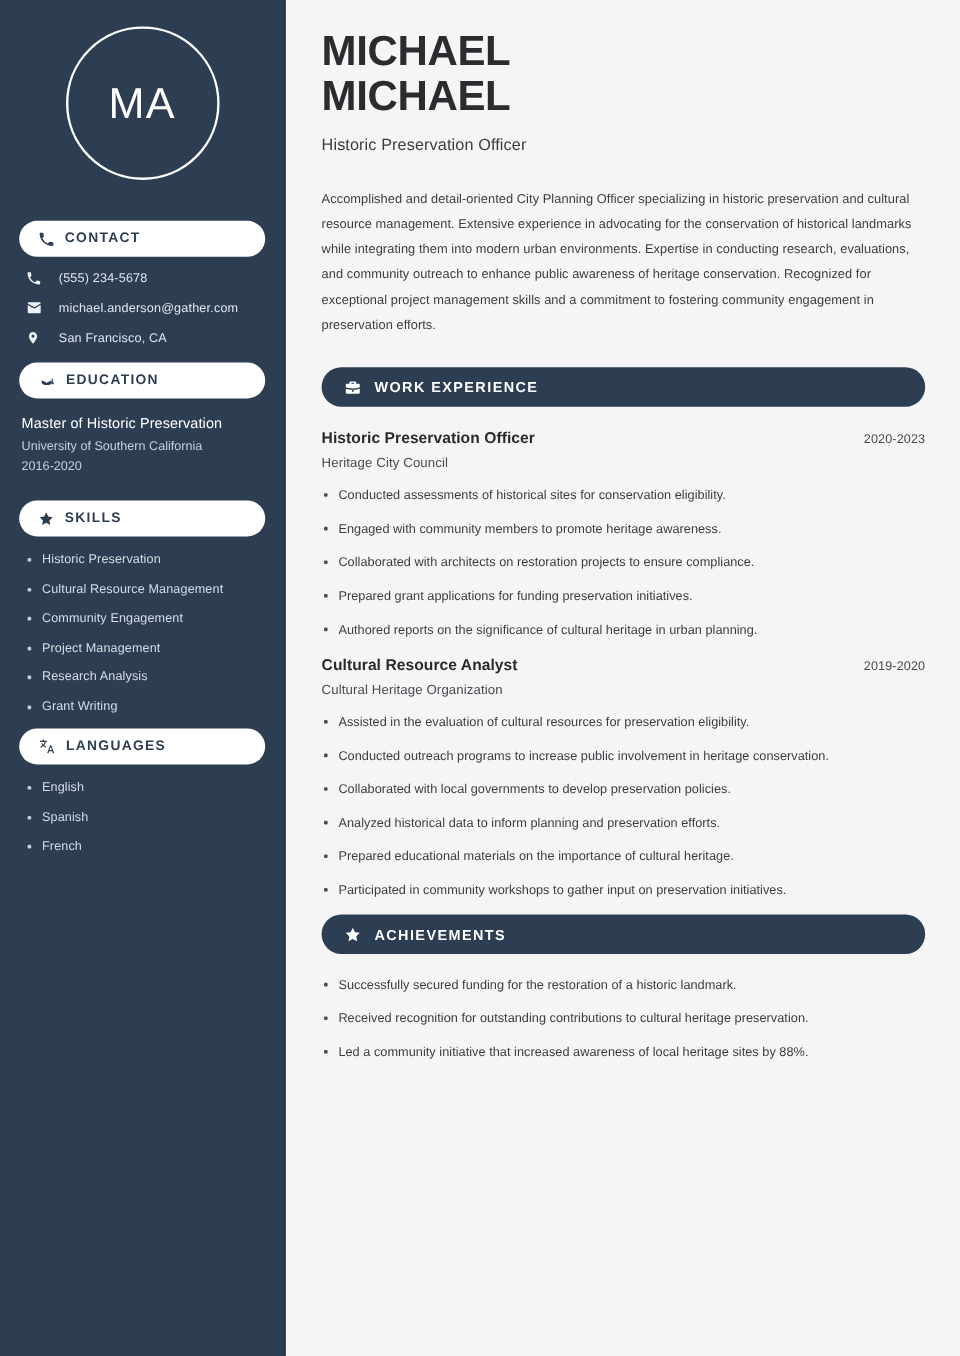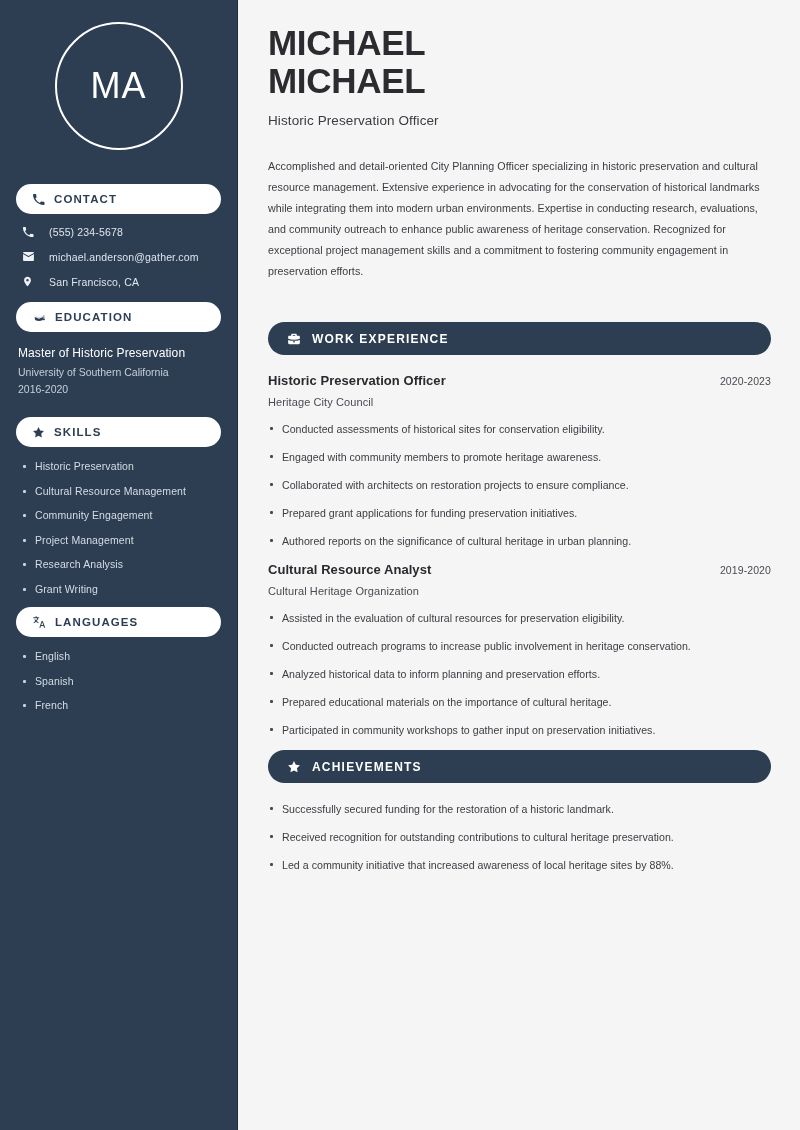--- a/index.html
+++ b/index.html
@@ -170,21 +170,21 @@
     letter-spacing: 0.05px;
   }
 
   .section-bar {
     background: #2d3e53;
     border-radius: 999px;
     height: 33px;
     display: flex;
     align-items: center;
     padding: 0 19px;
-    margin-top: 40px;
+    margin-top: 24px;
     margin-bottom: 18px;
     box-sizing: border-box;
   }
   .section-bar .sb-icon {
     display: flex;
     align-items: center;
     margin-right: 11px;
   }
   .section-bar .sb-icon svg { display: block; }
   .section-bar-label {
@@ -379,20 +379,21 @@
 
     <div class="job">
       <div class="job-head">
         <span class="job-title">Cultural Resource Analyst</span>
         <span class="job-dates">2019-2020</span>
       </div>
       <div class="job-company">Cultural Heritage Organization</div>
       <ul class="bullets">
         <li>Assisted in the evaluation of cultural resources for preservation eligibility.</li>
         <li>Conducted outreach programs to increase public involvement in heritage conservation.</li>
+        <li>Collaborated with local governments to develop preservation policies.</li>
         <li>Analyzed historical data to inform planning and preservation efforts.</li>
         <li>Prepared educational materials on the importance of cultural heritage.</li>
         <li>Participated in community workshops to gather input on preservation initiatives.</li>
       </ul>
     </div>
 
     <div class="section-bar" style="margin-top:12px;">
       <span class="sb-icon">
         <svg width="14" height="14" viewBox="0 0 24 24" fill="#ffffff">
             <path d="M12 1.8l3.1 6.4 7 1-5.1 5 1.2 7-6.2-3.3L5.8 21.2l1.2-7-5.1-5 7-1L12 1.8z"></path>

